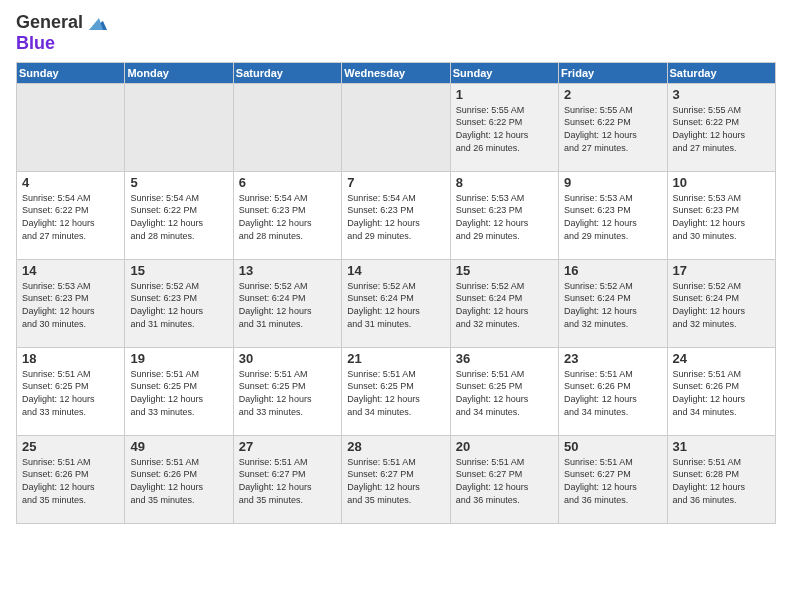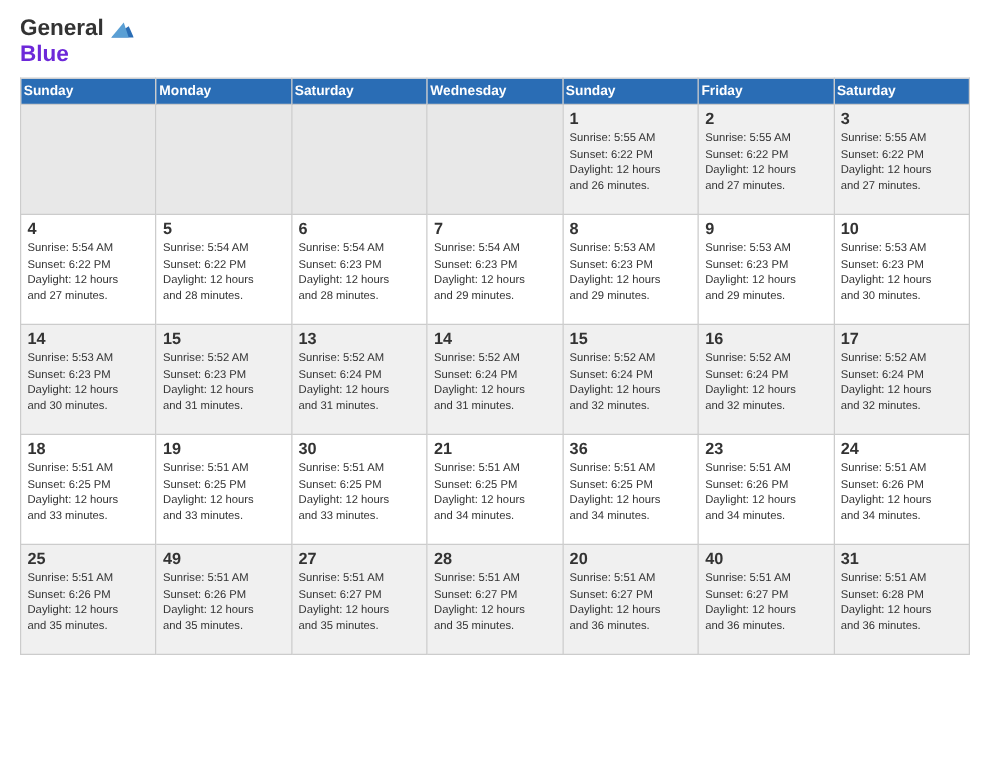--- a/index.html
+++ b/index.html
@@ -338,21 +338,21 @@
 and 35 minutes.</div>
           </td>
           <td>
             <span class="day-num">20</span>
             <div class="day-info" style="white-space: pre-line;">Sunrise: 5:51 AM
 Sunset: 6:27 PM
 Daylight: 12 hours
 and 36 minutes.</div>
           </td>
           <td>
-            <span class="day-num">40</span>
+            <span class="day-num">50</span>
             <div class="day-info" style="white-space: pre-line;">Sunrise: 5:51 AM
 Sunset: 6:27 PM
 Daylight: 12 hours
 and 36 minutes.</div>
           </td>
           <td>
             <span class="day-num">31</span>
             <div class="day-info" style="white-space: pre-line;">Sunrise: 5:51 AM
 Sunset: 6:28 PM
 Daylight: 12 hours

